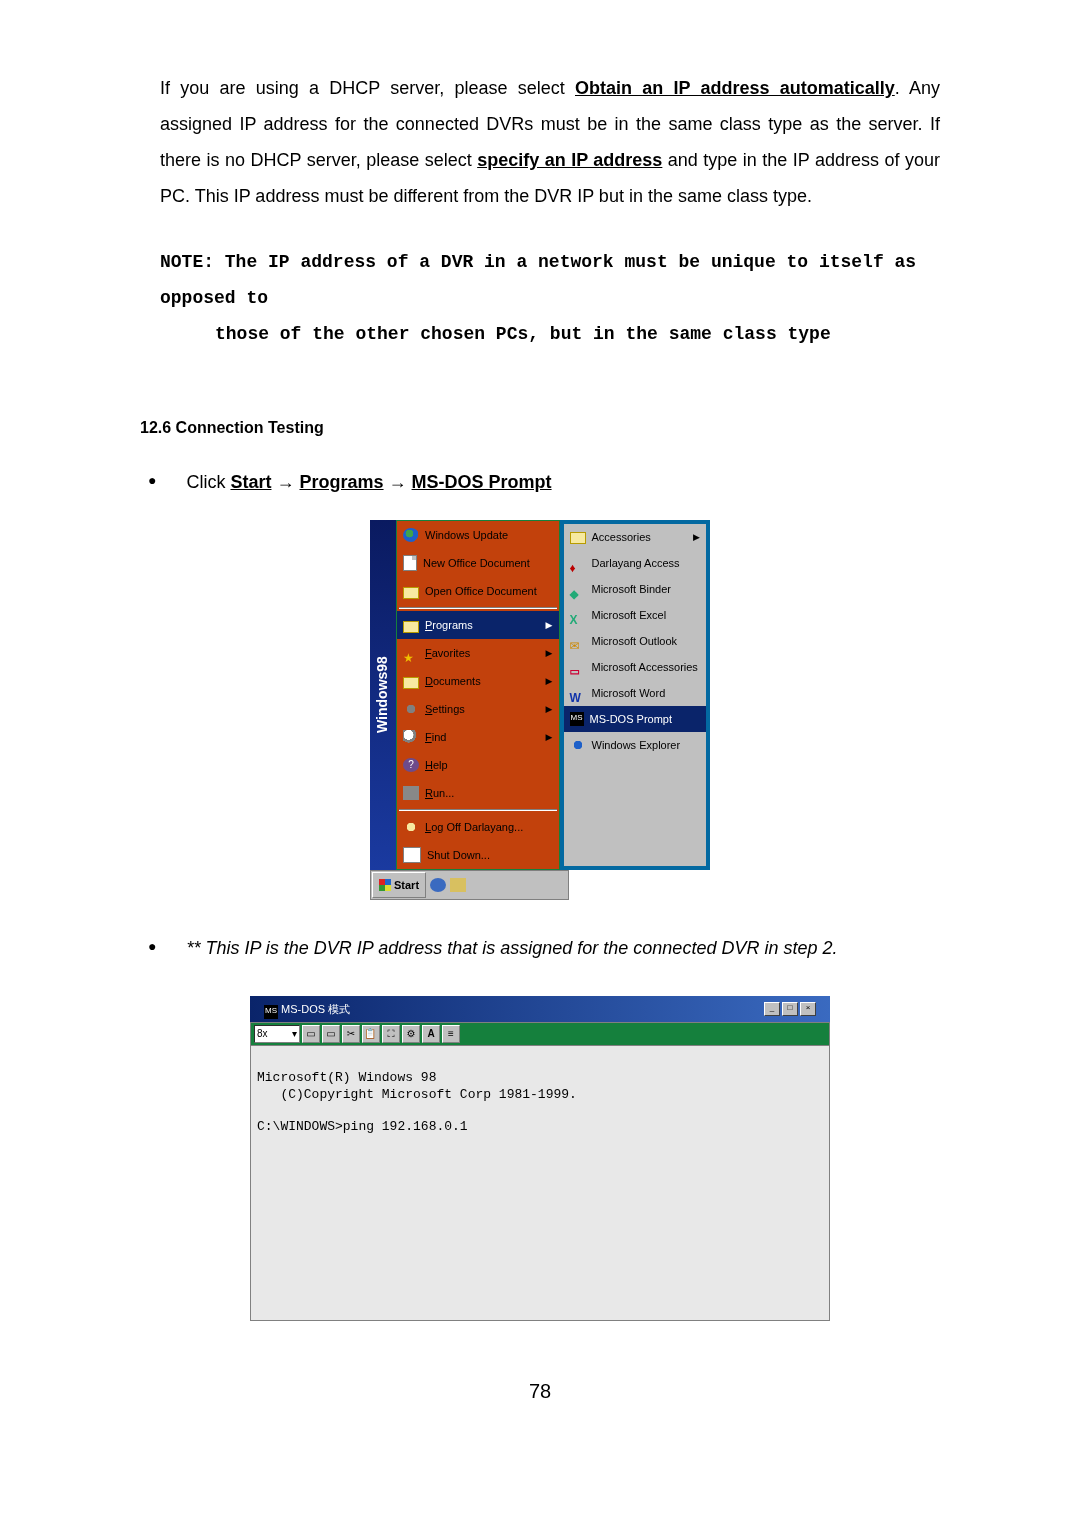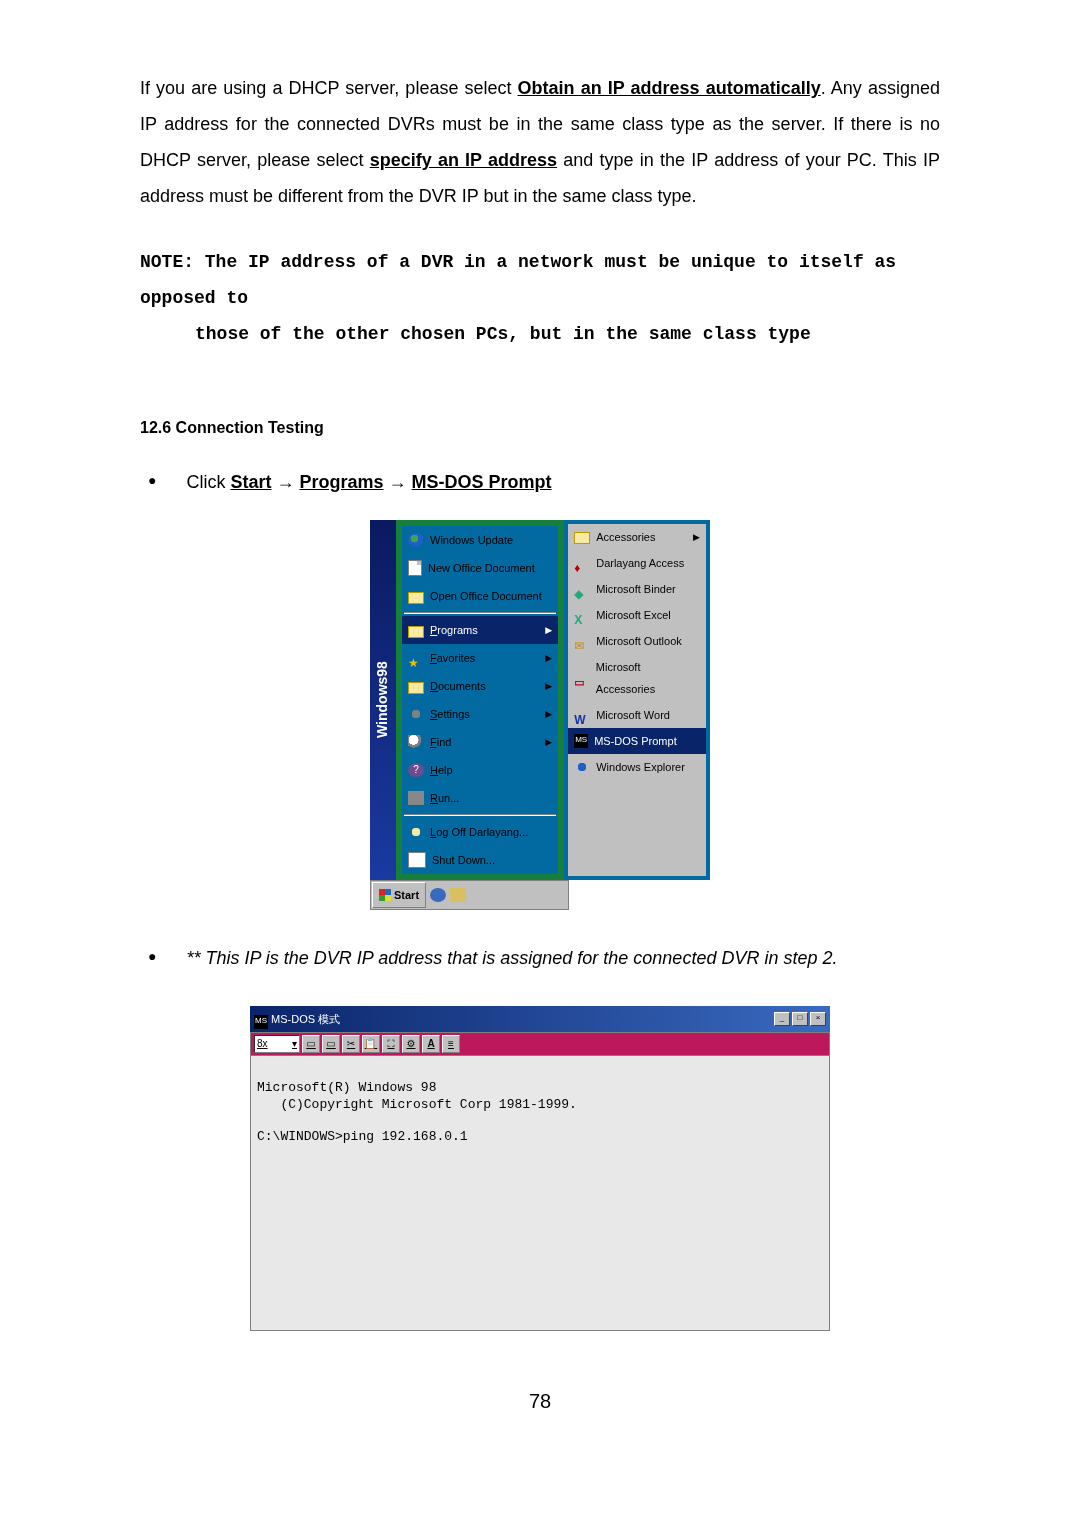--- a/index.html
+++ b/index.html
@@ -12,20 +12,21 @@
   }
   .page {
     padding: 70px 140px 40px 140px;
     font-size: 18px;
     line-height: 2.0;
   }
   .para {
     text-align: justify;
   }
   .indent {
+    margin-left: 20px;
   }
   .bold { font-weight: bold; }
   .uline { text-decoration: underline; }
   .note-block {
     margin-top: 30px;
     margin-bottom: 30px;
     font-weight: bold;
     font-family: Liberation Mono, monospace;
   }
   .note-sub {
@@ -72,22 +73,22 @@
     align-items: center;
     color: #fff;
     font-weight: bold;
     font-size: 14px;
     writing-mode: vertical-rl;
     transform: rotate(180deg);
     padding: 6px 0;
   }
   .sm-banner span.w98 { color:#fff; }
   .sm-col {
-    background: #0369a1;
-    border: 6px solid #15803d;
+    background: #c2410c;
+    border: 1px solid #15803d;
     width: 170px;
     font-size: 11px;
   }
   .sm-item {
     display: flex;
     align-items: center;
     padding: 3px 6px;
     gap: 6px;
     position: relative;
   }
@@ -134,40 +135,39 @@
 
   
   .dos-wrap {
     margin: 30px auto 0 auto;
     width: 580px;
   }
   .dos-title {
     background: linear-gradient(90deg,#0a246a,#3a6ac0);
     color:#fff;
     font-size:11px;
-    padding:2px 4px;
+    padding:2px 14px;
     display:flex;
     align-items:center;
     justify-content:space-between;
   }
   .dos-title-btns { display:flex; gap:2px; }
   .dos-tbtn {
     width:14px;height:12px;background:#c0c0c0;border:1px solid #fff;
     border-right-color:#404040;border-bottom-color:#404040;
     font-size:8px;line-height:10px;text-align:center;color:#000;
   }
   .dos-tool {
-    background:#be185d;
+    background:#15803d;
     border:1px solid #808080;
     padding:2px 3px;
     display:flex;
     gap:2px;
     align-items:center;
     font-size:10px;
-    text-decoration:underline;
   }
   .dos-tbx {
     width:16px;height:16px;background:#c0c0c0;
     border:1px solid #fff;border-right-color:#808080;border-bottom-color:#808080;
     display:flex;align-items:center;justify-content:center;font-size:10px;
   }
   .dos-sel {
     width:40px;height:16px;background:#fff;border:1px inset #808080;font-size:10px;
     display:flex;align-items:center;padding:0 2px;
   }

